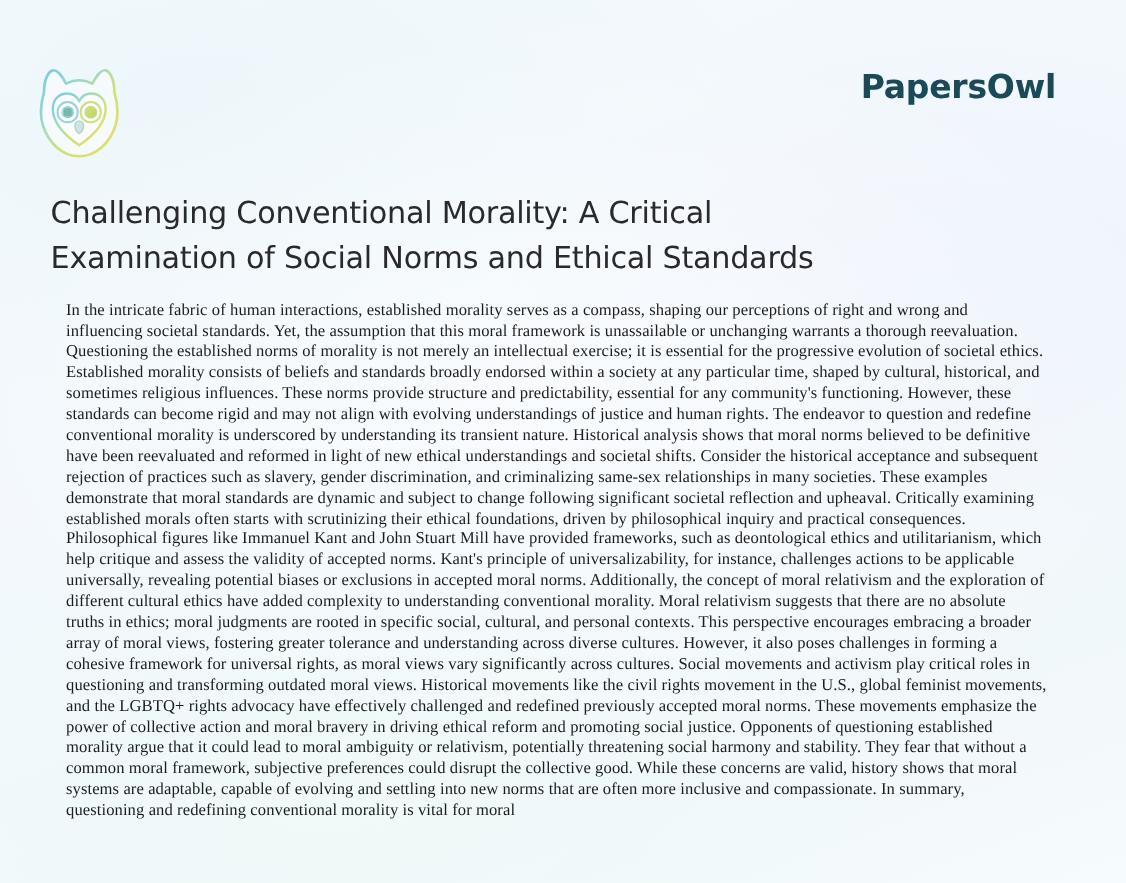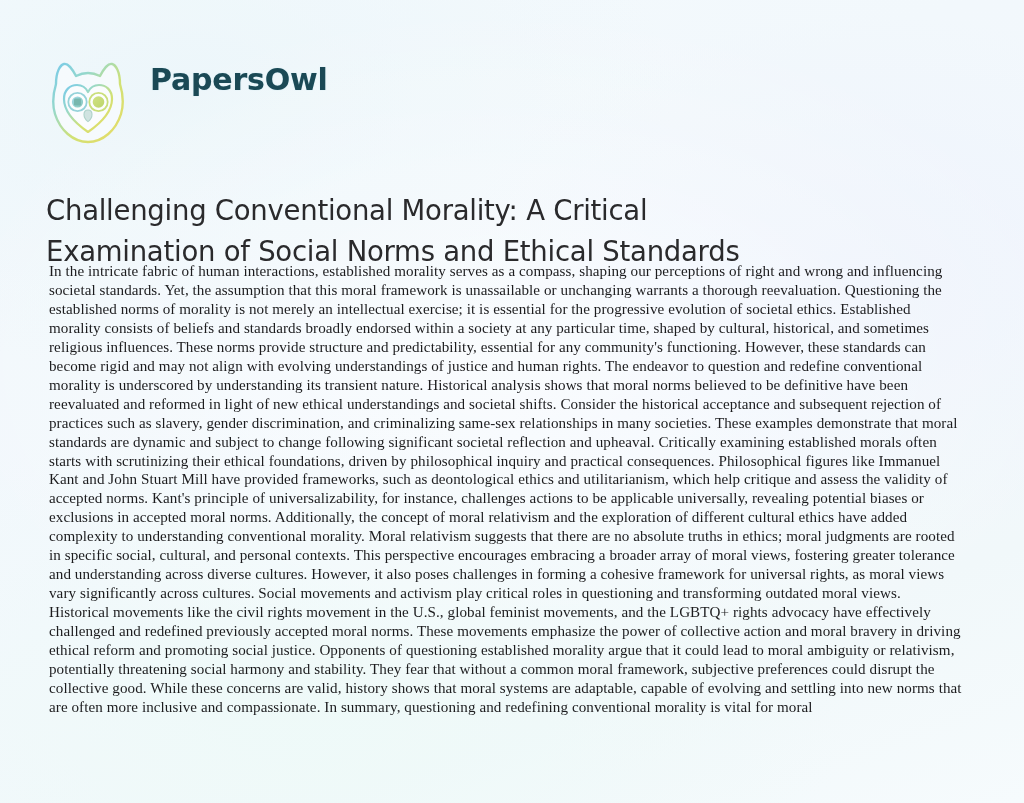--- a/index.html
+++ b/index.html
@@ -23,26 +23,27 @@
       radial-gradient(ellipse 700px 400px at 18% 12%, rgba(236,246,250,0.95) 0%, rgba(240,248,252,0.0) 70%),
       radial-gradient(ellipse 600px 380px at 85% 35%, rgba(238,243,252,0.9) 0%, rgba(243,248,254,0.0) 70%),
       radial-gradient(ellipse 750px 420px at 30% 88%, rgba(238,250,248,0.9) 0%, rgba(244,251,251,0.0) 72%),
       linear-gradient(160deg, #f4fafd 0%, #f2f8fc 30%, #f3f8fd 55%, #f1f8fa 78%, #f6fbfd 100%);
     overflow: hidden;
   }
 
   
   .header {
     position: absolute;
-    left: 46px;
+    left: 30px;
     top: 58px;
     display: flex;
     align-items: flex-start;
     gap: 20px;
     width: 930px;
+    text-align: right;
   }
 
   .logo-mark {
     width: 84px;
     height: 92px;
     flex: 0 0 auto;
     position: relative;
     opacity: 0.92;
   }
   .logo-mark svg { display: block; width: 84px; height: 92px; }
@@ -73,21 +74,21 @@
     word-break: break-word;
     max-width: 880px;
     opacity: 0.88;
     text-shadow: 0 0 1px rgba(170,205,235,0.5);
   }
 
   
   .article-title {
     position: absolute;
     left: 46px;
-    top: 172px;
+    top: 156px;
     width: 700px;
     font-family: "DejaVu Sans", sans-serif;
     font-weight: 400;
     font-size: 27.5px;
     line-height: 1.46;
     color: #2a2a2c;
     letter-spacing: -0.25px;
   }
 
   
@@ -96,21 +97,21 @@
     left: 45px;
     top: 258px;
     width: 922px;
     font-family: "Liberation Serif", "DejaVu Serif", serif;
     font-size: 15.1px;
     line-height: 18.95px;
     color: #1c1c1e;
     text-align: left;
     letter-spacing: 0.005em;
   }
-  .article-body p { margin: 4px; }
+  .article-body p { margin: 15px; }
 
   
   .sheen {
     position: absolute;
     inset: 0;
     pointer-events: none;
     background:
       radial-gradient(ellipse 900px 560px at 50% 45%, rgba(255,255,255,0.55) 0%, rgba(255,255,255,0.0) 65%);
   }
 </style>

